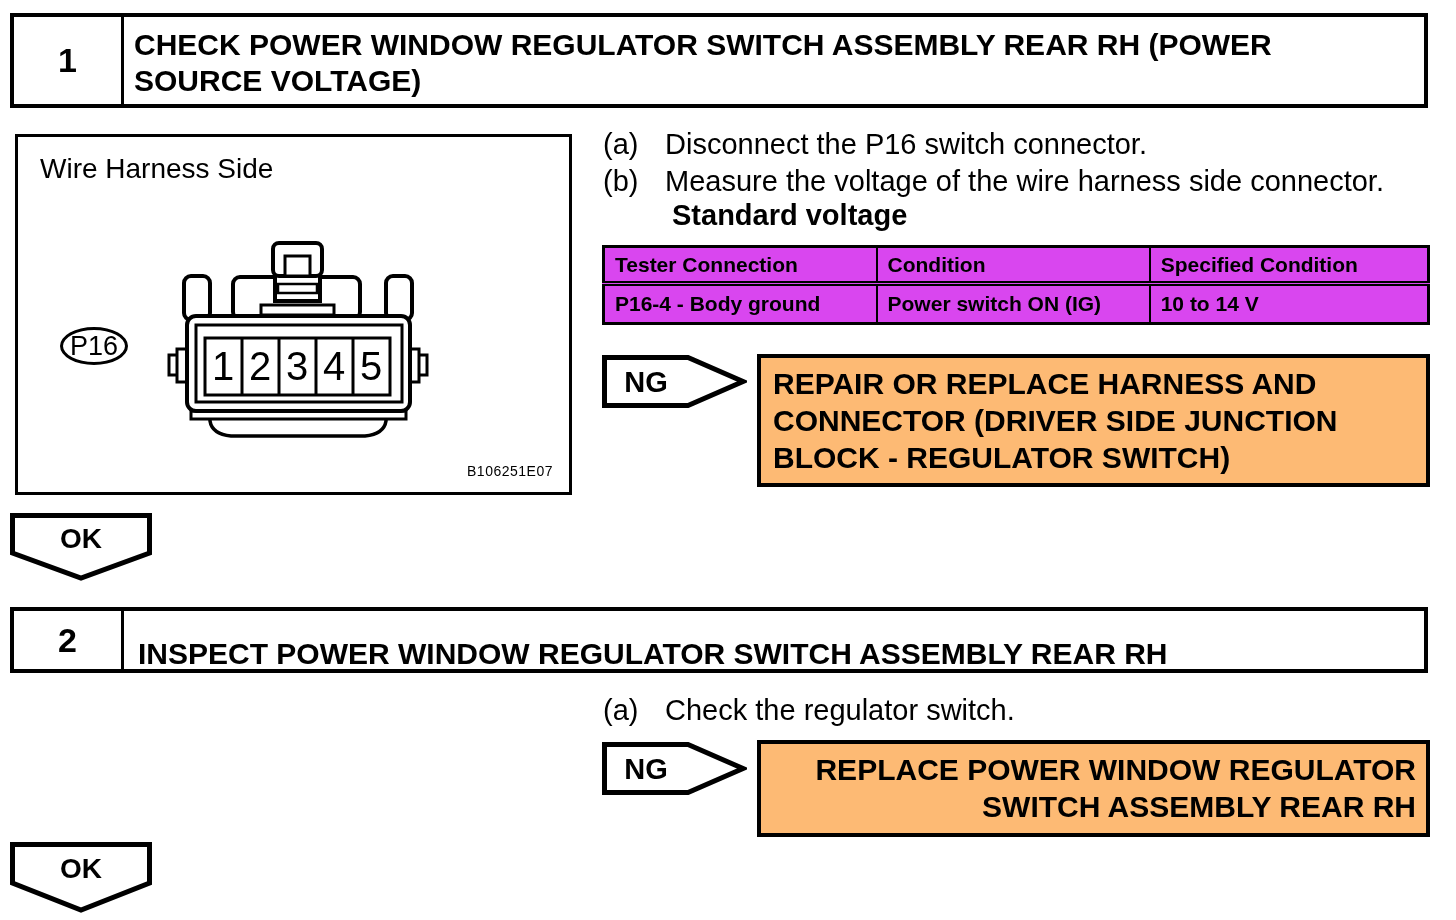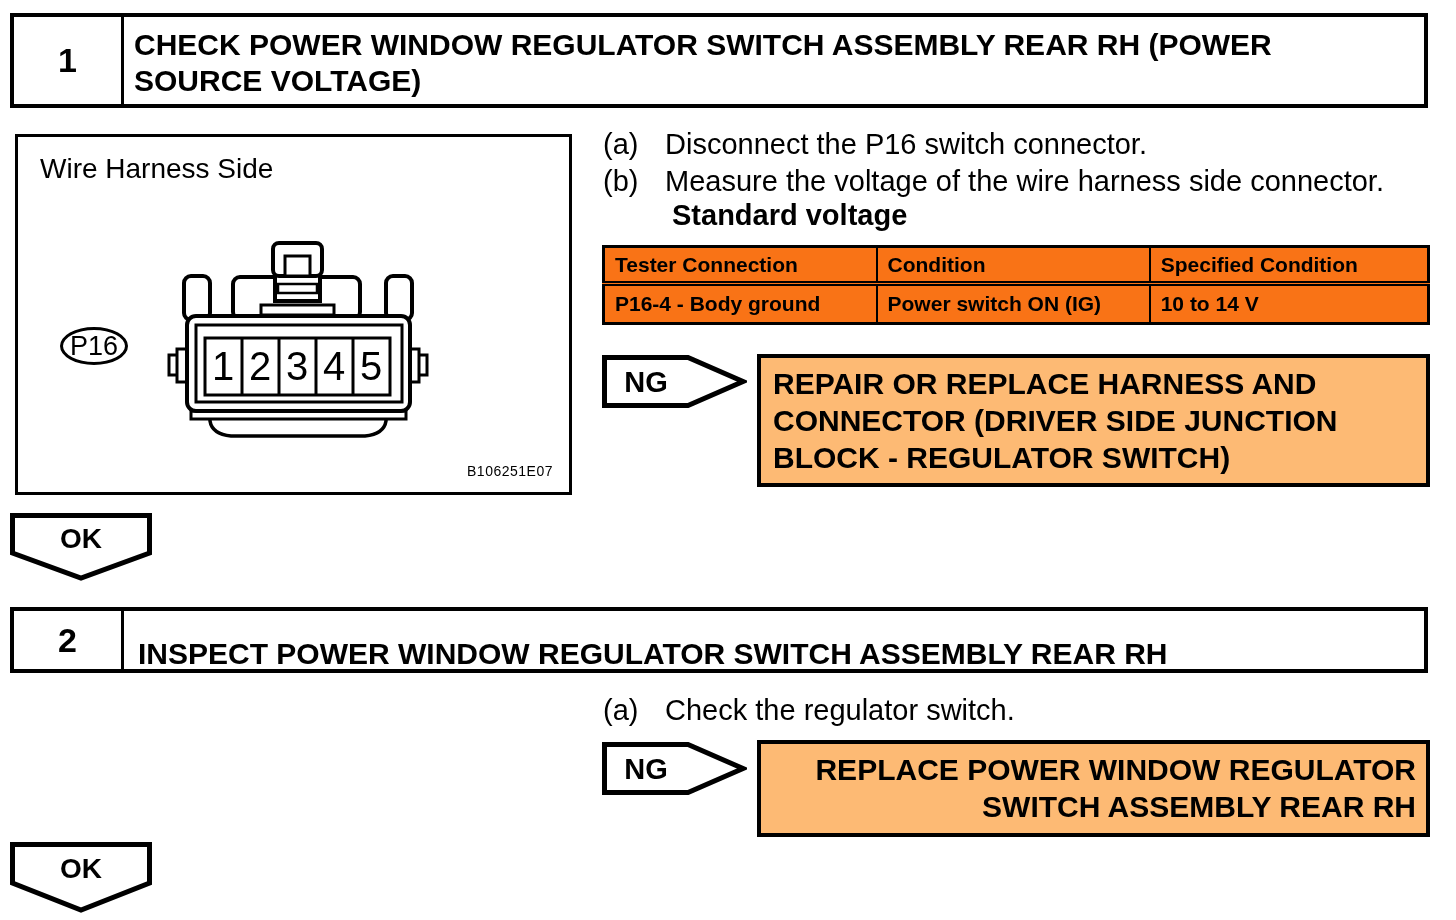--- a/index.html
+++ b/index.html
@@ -21,21 +21,21 @@
                      border: 3px solid #000; border-radius: 50%; display: flex; align-items: center;
                      justify-content: center; font-size: 27px; }
   .figure-code { position: absolute; right: 16px; bottom: 13px; font-size: 14px; letter-spacing: 0.5px; }
 
   
   .substep { display: flex; font-size: 29px; line-height: 34px; }
   .substep .marker { width: 62px; flex: 0 0 62px; }
   .spec-heading { font-size: 29px; font-weight: bold; }
 
   
-  table.spec { border-collapse: collapse; border: 3px solid #000; background: #f97316; }
+  table.spec { border-collapse: collapse; border: 3px solid #000; background: #d946ef; }
   table.spec th, table.spec td { border: 2px solid #000; font-size: 21px; text-align: left;
                                  padding: 0 0 0 10px; white-space: nowrap; }
   table.spec th { height: 37px; border-bottom: 5px double #000; }
   table.spec td { height: 40px; font-weight: bold; }
   table.spec th { font-weight: bold; }
 
   
   .result-box { border: 4px solid #000; font-size: 30px; font-weight: bold; line-height: 37px;
                 padding: 7px 10px 0 12px; background: #fdba74; }
 

